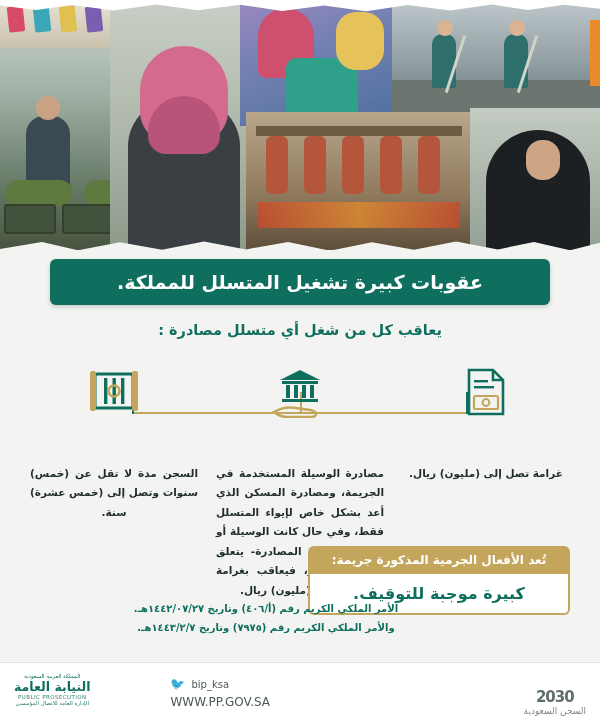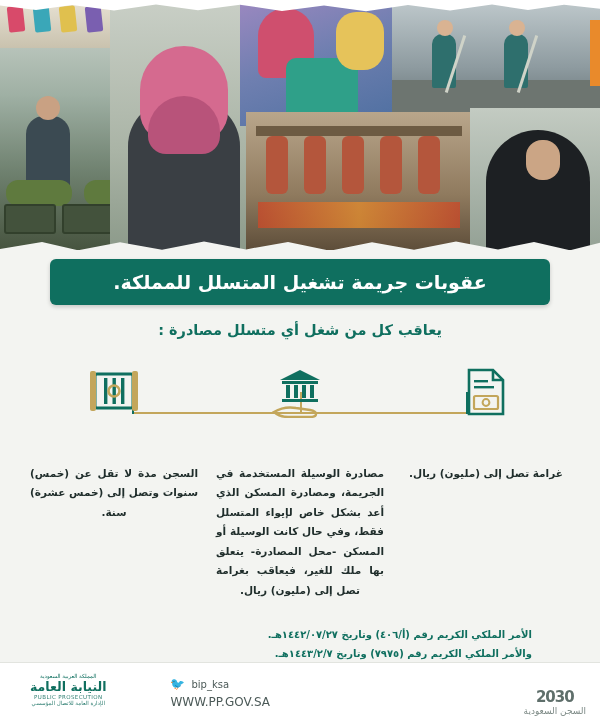--- a/index.html
+++ b/index.html
@@ -140,38 +140,38 @@
     border-radius: 6px 6px 0 0; padding: 7px 10px; text-align: center;
   }
   .callout .val {
     background: #ffffff; color: #0f6f5f; font-size: 16px; font-weight: bold;
     border: 2px solid #c3a65b; border-top: none;
     border-radius: 0 0 6px 6px; padding: 10px; text-align: center;
   }
 
   
   .decrees {
-    position: absolute; top: 375px; left: 0; width: 532px;
-    color: #0f6f5f; font-size: 10px; line-height: 1.9;
+    position: absolute; top: 349px; left: 0; width: 532px;
+    text-align: center; color: #0f6f5f; font-size: 10px; line-height: 1.9;
     font-weight: bold;
   }
 
   
   .footer {
     position: absolute; bottom: 0; left: 0; width: 600px; height: 62px;
     background: #ffffff; border-top: 1px solid #e2e4df;
   }
   .footer .social {
     position: absolute; right: 330px; top: 14px; text-align: right; direction: ltr;
   }
   .footer .social .row { display: flex; align-items: center; gap: 6px; font-size: 10px; color: #4c5a58; }
   .footer .bird { color: #1da1f2; font-size: 12px; }
   .footer .web { color: #4c5a58; font-size: 12px; margin-top: 4px; }
   .footer .logo {
-    position: absolute; left: 14px; top: 10px; text-align: center; direction: rtl; margin-left: 16px;
+    position: absolute; left: 14px; top: 10px; text-align: center; direction: rtl;
   }
   .footer .logo .ar { color: #0f6f5f; font-size: 12.5px; font-weight: bold; }
   .footer .logo .en { color: #2f7f72; font-size: 5.5px; letter-spacing: .4px; }
   .footer .logo .top { color: #0f6f5f; font-size: 5.5px; }
   .v2030 { position: absolute; right: 14px; bottom: 8px; color: #7d8a86; font-size: 9px; text-align: center; }
   .v2030 .big { font-size: 15px; font-weight: bold; letter-spacing: -1px; color: #5f6f6b; }
 </style>
 </head>
 <body>
 
@@ -232,21 +232,21 @@
     </div>
 
     <div class="tear-top"></div>
     <div class="tear-bottom"></div>
     <div class="edge-mark"></div>
   </div>
 
   <div class="body-wrap">
 
     <div class="title-bar">
-      <span class="t">عقوبات جريمة تشغيل المتسلل للمملكة.</span>
+      <span class="t">عقوبات كبيرة تشغيل المتسلل للمملكة.</span>
     </div>
 
     <div class="subtitle">يعاقب كل من شغل أي متسلل مصادرة :</div>
 
     <div class="connector">
       <div class="conn-line" style="left:84px; width:336px;"></div>
       <div class="conn-cap" style="left:84px;"></div>
       <div class="conn-cap" style="left:418px;"></div>
       <div class="conn-v" style="left:252px;"></div>
     </div>
@@ -292,20 +292,24 @@
             <rect x="13" y="30" width="24" height="13" rx="1.5" fill="none" stroke="#c3a65b" stroke-width="2.2"></rect>
             <circle cx="25" cy="36.5" r="3.4" fill="none" stroke="#c3a65b" stroke-width="2"></circle>
             <rect x="13" y="14" width="14" height="2.4" fill="#0f6f5f"></rect>
             <rect x="13" y="20" width="20" height="2.4" fill="#0f6f5f"></rect>
           </svg>
         </div>
         <div class="txt">غرامة تصل إلى (مليون) ريال.</div>
       </div>
     </div>
 
+    <div class="callout">
+      <div class="head">تُعد الأفعال الجرمية المذكورة جريمة:</div>
+      <div class="val">كبيرة موجبة للتوقيف.</div>
+    </div>
 
     <div class="decrees">
       <div>الأمر الملكي الكريم رقم (أ/٤٠٦) وتاريخ ١٤٤٢/٠٧/٢٧هـ.</div>
       <div>والأمر الملكي الكريم رقم (٧٩٧٥) وتاريخ ١٤٤٣/٢/٧هـ.</div>
     </div>
 
     <div class="footer">
       <div class="social">
         <div class="row">
           <span class="bird">🐦</span>

